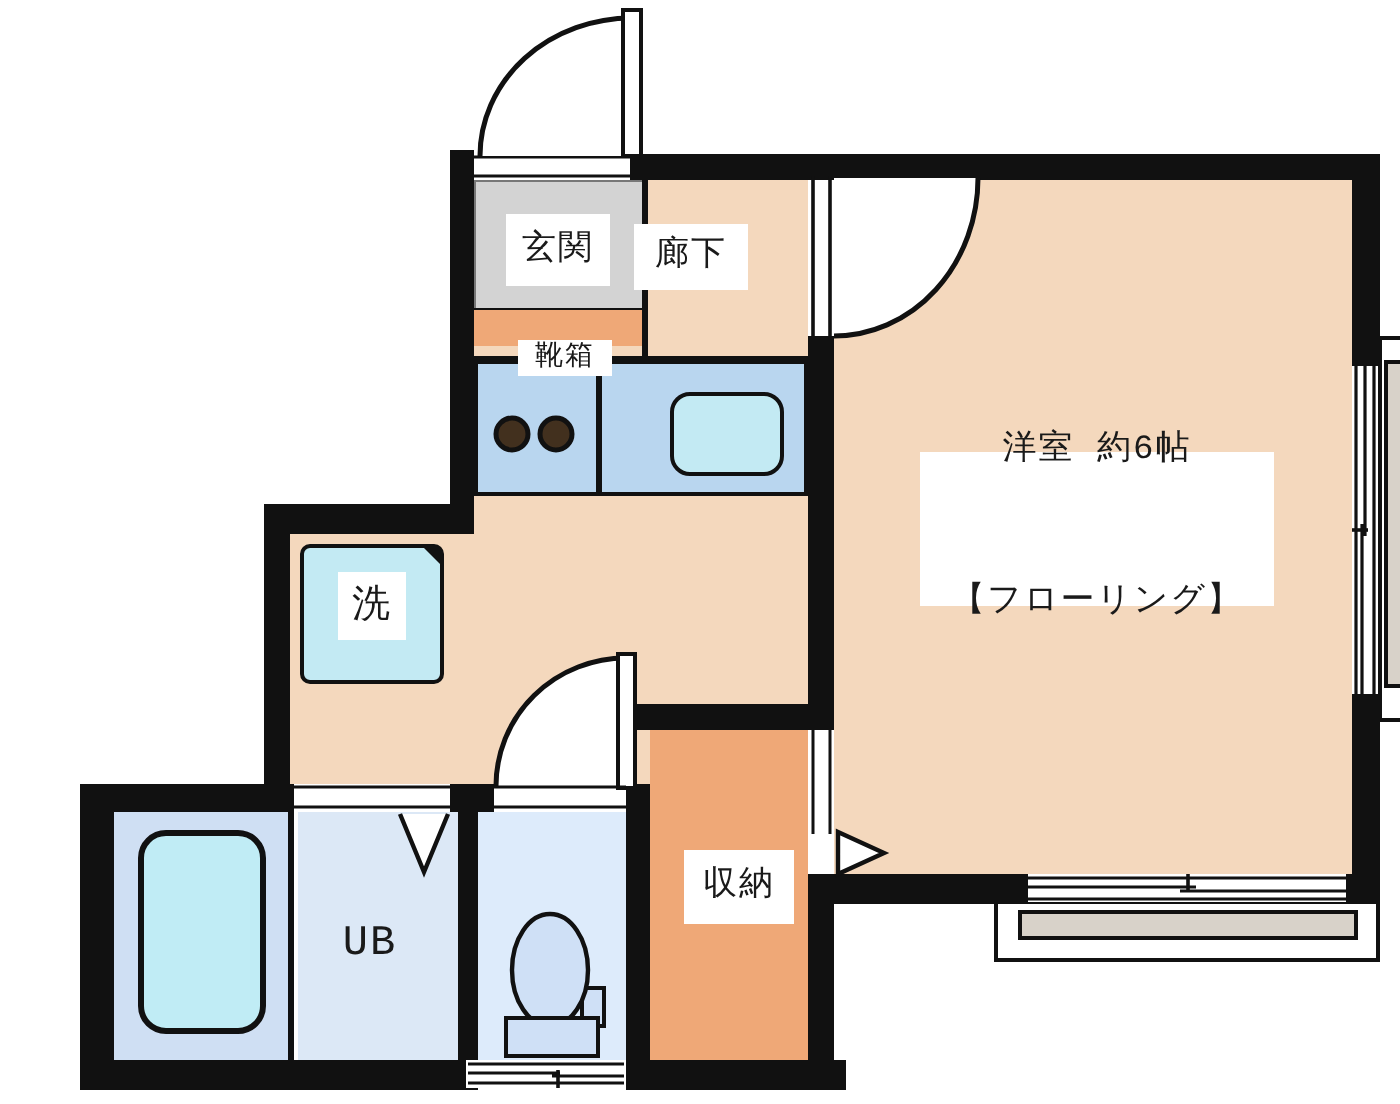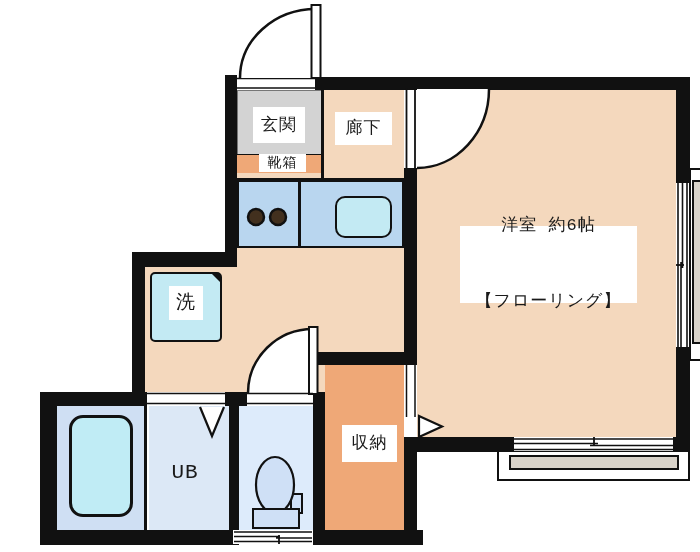--- a/index.html
+++ b/index.html
@@ -107,22 +107,22 @@
     <circle cx="246" cy="217" r="8" fill="#42301e" stroke="#111" stroke-width="2.5"></circle>
 
     <path d="M180 274 L188 274 L188 282 Z" fill="#111"></path>
 
     <rect x="259" y="494" width="11" height="19" fill="#cfe0f6" stroke="#111" stroke-width="2"></rect>
     <ellipse cx="243" cy="485" rx="19" ry="28" fill="#cfe0f6" stroke="#111" stroke-width="2.2"></ellipse>
     <rect x="221" y="509" width="46" height="19" fill="#cfe0f6" stroke="#111" stroke-width="2"></rect>
   </svg>
 
   <div class="label" style="left:221px;top:107px;width:52px;height:36px;font-size:17px;">玄関</div>
-  <div class="label" style="left:227px;top:154px;width:47px;height:18px;font-size:14px;">靴箱</div>
-  <div class="label" style="left:303px;top:112px;width:57px;height:33px;font-size:17px;">廊下</div>
+  <div class="label" style="left:227px;top:170px;width:47px;height:18px;font-size:14px;">靴箱</div>
+  <div class="label" style="left:285px;top:112px;width:57px;height:33px;font-size:17px;">廊下</div>
   <div class="label two" style="left:428px;top:226px;width:177px;height:77px;font-size:17px;">
     <span>洋室 約6帖</span>
     <span>【フローリング】</span>
   </div>
   <div class="label" style="left:137px;top:286px;width:34px;height:34px;font-size:19px;">洗</div>
   <div class="label" style="left:310px;top:425px;width:55px;height:37px;font-size:17px;">収納</div>
   <div class="label" style="left:130px;top:452px;width:46px;height:40px;font-size:21px;background:transparent;">UB</div>
 
 </div>
 

